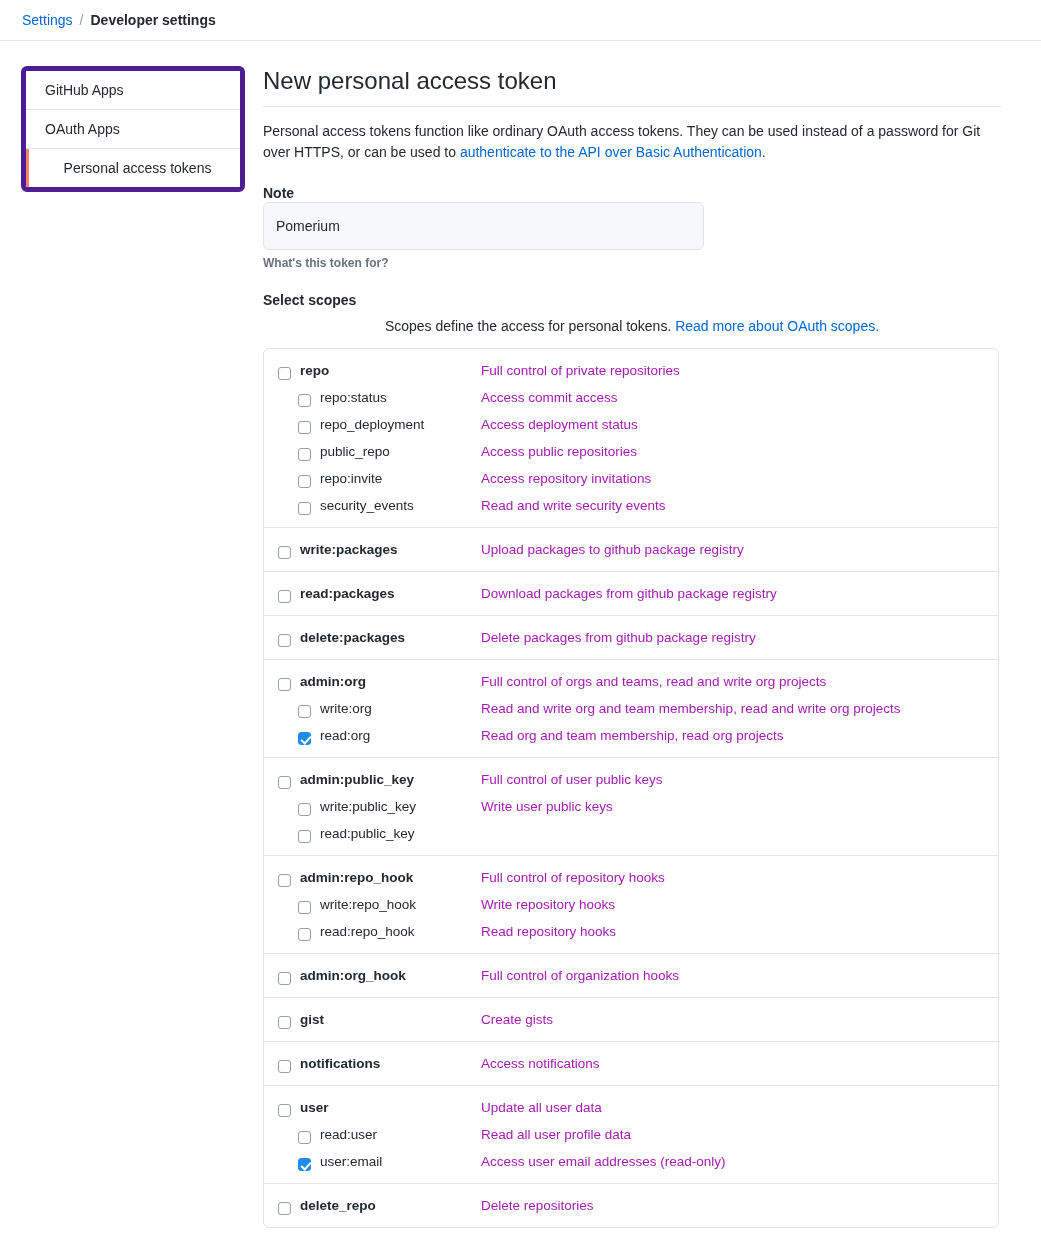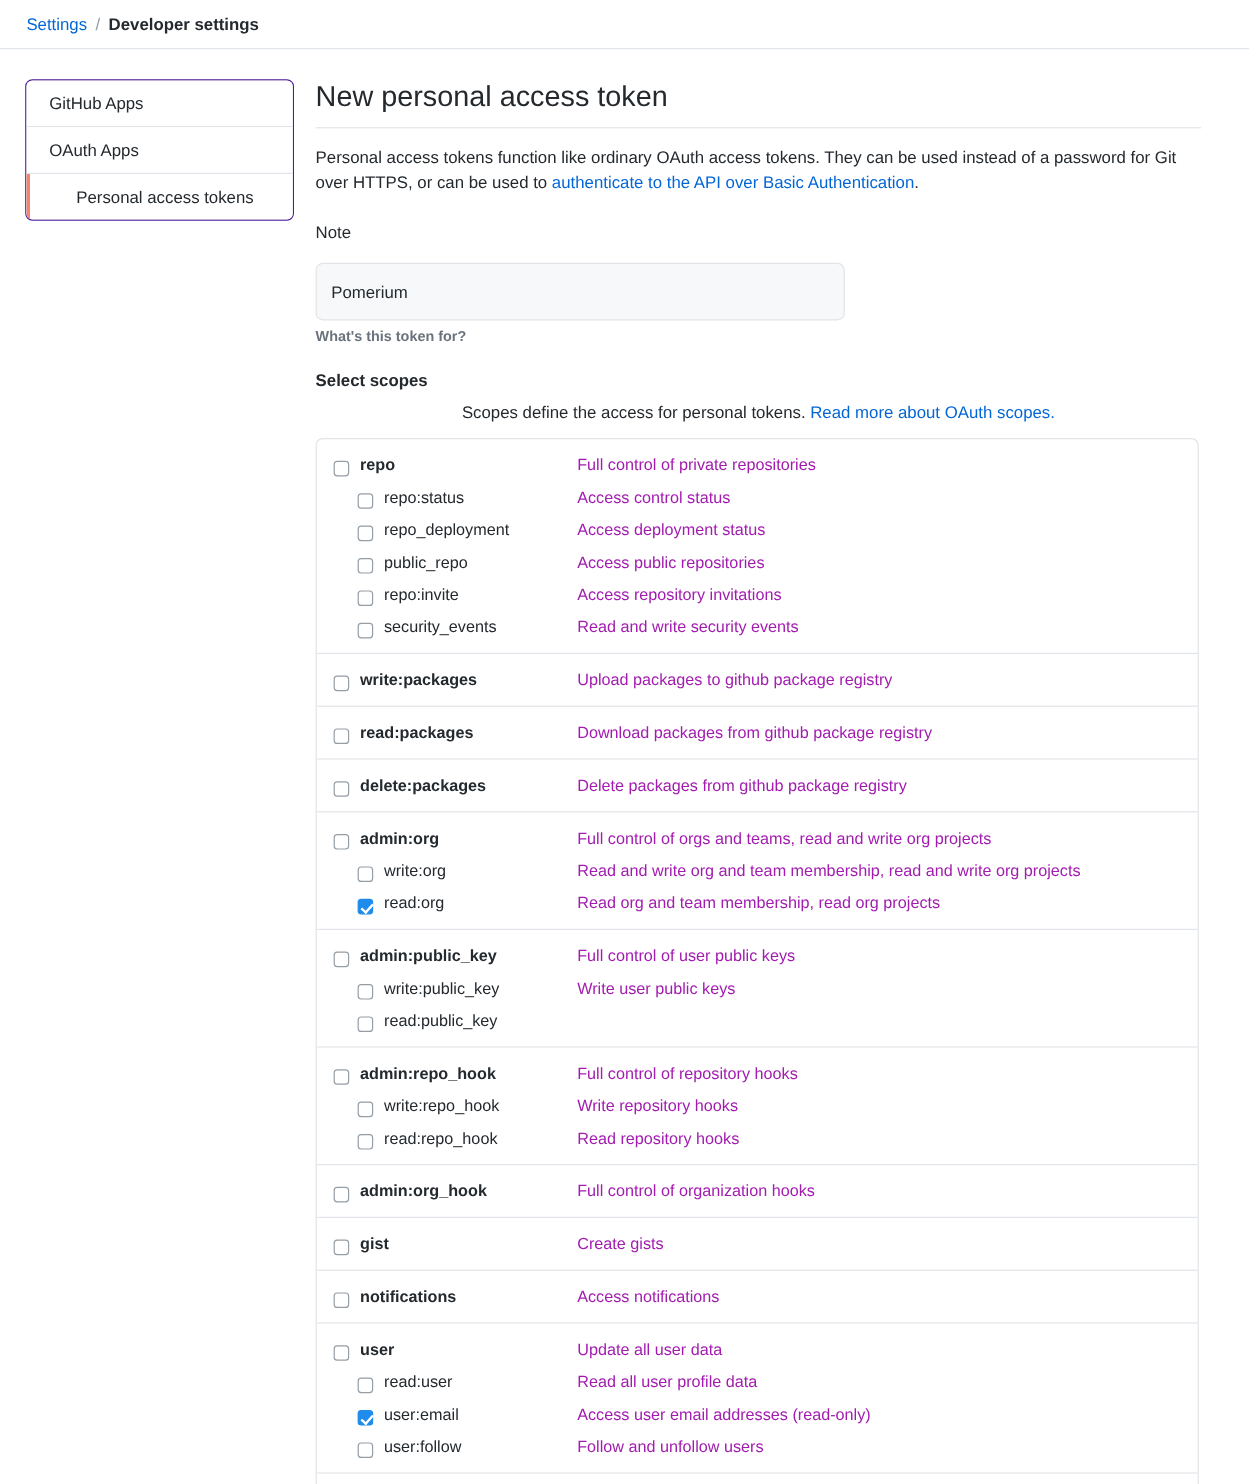--- a/index.html
+++ b/index.html
@@ -30,21 +30,21 @@
   .page {
     display: flex;
     align-items: flex-start;
     padding: 25px 0 0 0;
   }
   .sidebar-col { width: 245px; padding-left: 21px; flex: 0 0 245px; }
   .main-col { flex: 1; padding-left: 18px; padding-right: 40px; }
 
   
   .side-nav {
-    border: 1px solid #4c1d95;
+    border: 5px solid #4c1d95;
     border-radius: 6px;
     overflow: hidden;
     background: #fff;
   }
   .side-item {
     position: relative;
     display: block;
     padding: 10px 10px 10px 19px;
     font-size: 14px;
     line-height: 18px;
@@ -75,23 +75,23 @@
   }
   .intro {
     font-size: 14px;
     line-height: 21px;
     color: #24292e;
     margin: 14px 0 22px 0;
     max-width: 730px;
   }
   .field-label {
     font-size: 14px;
-    font-weight: normal;
-    color: #24292e;
-    margin-bottom: 18px;
+    font-weight: bold;
+    color: #24292e;
+    margin-bottom: 1px;
     display: block;
   }
   .note-input {
     width: 441px;
     height: 48px;
     padding: 5px 12px;
     font-size: 14px;
     font-family: "Liberation Sans", sans-serif;
     color: #24292e;
     background: #f6f8fa;
@@ -231,21 +231,21 @@
               <input type="checkbox" class="cbox" style="">
               <span class="scope-name">repo</span>
             </span>
             <span class="scope-desc">Full control of private repositories</span>
           </label>
           <label class="scope-row child">
             <span class="cb-cell">
               <input type="checkbox" class="cbox" style="">
               <span class="scope-name">repo:status</span>
             </span>
-            <span class="scope-desc">Access control status</span>
+            <span class="scope-desc">Access commit access</span>
           </label>
           <label class="scope-row child">
             <span class="cb-cell">
               <input type="checkbox" class="cbox" style="">
               <span class="scope-name">repo_deployment</span>
             </span>
             <span class="scope-desc">Access deployment status</span>
           </label>
           <label class="scope-row child">
             <span class="cb-cell">
@@ -406,27 +406,20 @@
             </span>
             <span class="scope-desc">Read all user profile data</span>
           </label>
           <label class="scope-row child">
             <span class="cb-cell">
               <input type="checkbox" class="cbox" checked="" style="">
               <span class="scope-name">user:email</span>
             </span>
             <span class="scope-desc">Access user email addresses (read-only)</span>
           </label>
-          <label class="scope-row child">
-            <span class="cb-cell">
-              <input type="checkbox" class="cbox" style="">
-              <span class="scope-name">user:follow</span>
-            </span>
-            <span class="scope-desc">Follow and unfollow users</span>
-          </label>
         </div>
         <div class="scope-group">
           <label class="scope-row parent">
             <span class="cb-cell">
               <input type="checkbox" class="cbox" style="">
               <span class="scope-name">delete_repo</span>
             </span>
             <span class="scope-desc">Delete repositories</span>
           </label>
         </div>

